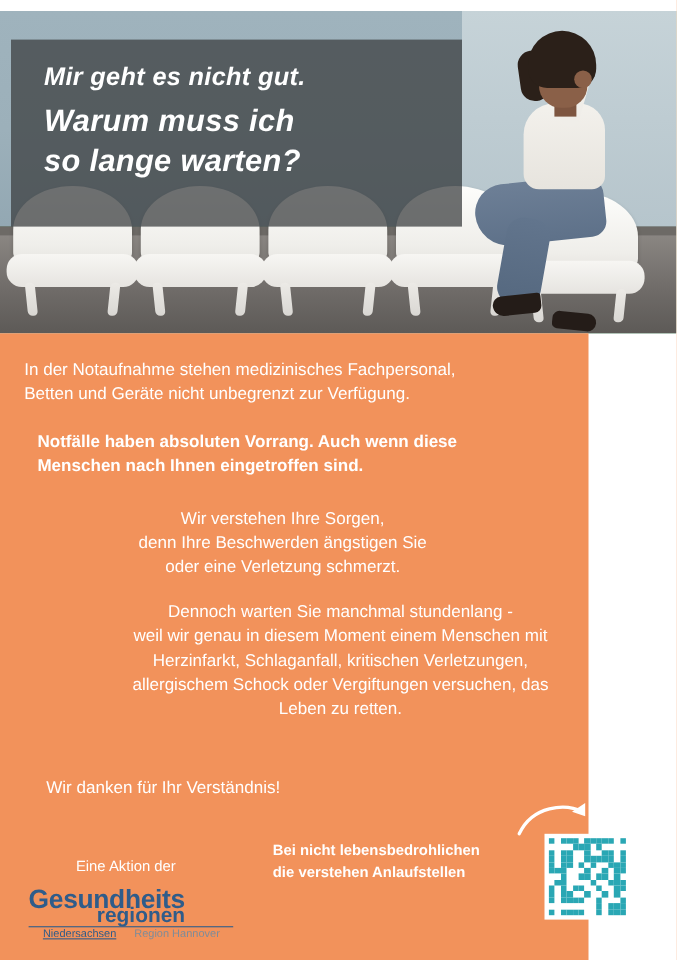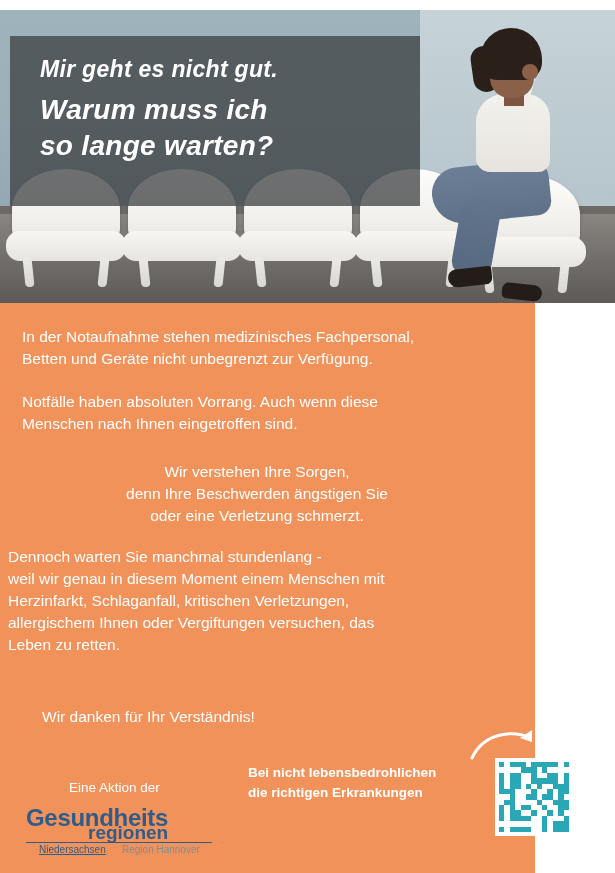--- a/index.html
+++ b/index.html
@@ -205,26 +205,26 @@
     width: 535px;
     height: 570px;
     background: #f2925b;
   }
   .txt {
     position: absolute;
     color: #ffffff;
     font-size: 15.5px;
     line-height: 22px;
   }
-  .bold { font-weight: normal; }
+  .bold { font-weight: bold; margin-left: 12px; }
 
   #p1 { left: 22px; top: 23px; width: 570px; }
   #p2 { left: 22px; top: 88px; width: 570px; }
   #p3 { left: 22px; top: 158px; width: 470px; text-align: center; }
-  #p4 { left: 8px; top: 243px; width: 575px; }
+  #p4 { left: 22px; top: 243px; width: 575px; text-align: center; }
   #p5 { left: 22px; top: 403px; width: 470px; margin-left: 20px; }
 
   
   .footer-action {
     position: absolute;
     left: 26px;
     top: 477px;
     width: 240px;
     color: #ffffff;
     font-size: 13.5px;
@@ -396,21 +396,21 @@
     <div class="txt" id="p3">
       <div>Wir verstehen Ihre Sorgen,</div>
       <div>denn Ihre Beschwerden ängstigen Sie</div>
       <div>oder eine Verletzung schmerzt.</div>
     </div>
 
     <div class="txt" id="p4">
       <div>Dennoch warten Sie manchmal stundenlang -</div>
       <div>weil wir genau in diesem Moment einem Menschen mit</div>
       <div>Herzinfarkt, Schlaganfall, kritischen Verletzungen,</div>
-      <div>allergischem Ihnen oder Vergiftungen versuchen, das</div>
+      <div>allergischem Schock oder Vergiftungen versuchen, das</div>
       <div>Leben zu retten.</div>
     </div>
 
     <div class="txt" id="p5">Wir danken für Ihr Verständnis!</div>
 
     <div class="footer-action">Eine Aktion der</div>
 
     <div class="logo">
       <div class="logo-main">Gesundheits</div>
       <div class="logo-dot"></div>
@@ -420,21 +420,21 @@
       <div class="logo-foot2">Region Hannover</div>
     </div>
 
     <svg class="arrow" viewBox="0 0 66 34">
       <path d="M2 30 C 14 4, 44 2, 60 10" stroke="#ffffff" stroke-width="3" fill="none" stroke-linecap="round"></path>
       <path d="M62 2 L62 14 L50 10 Z" fill="#ffffff"></path>
     </svg>
 
     <div class="qr-text">
       <div>Bei nicht lebensbedrohlichen</div>
-      <div>die richtigen Erkrankungen</div>
+      <div>die verstehen Anlaufstellen</div>
     </div>
 
     <div class="qr-box">
       <div class="qr-grid" id="qr-grid">
           <i class="on"></i>
           <i class=""></i>
           <i class="on"></i>
           <i class="on"></i>
           <i class="on"></i>
           <i class=""></i>

